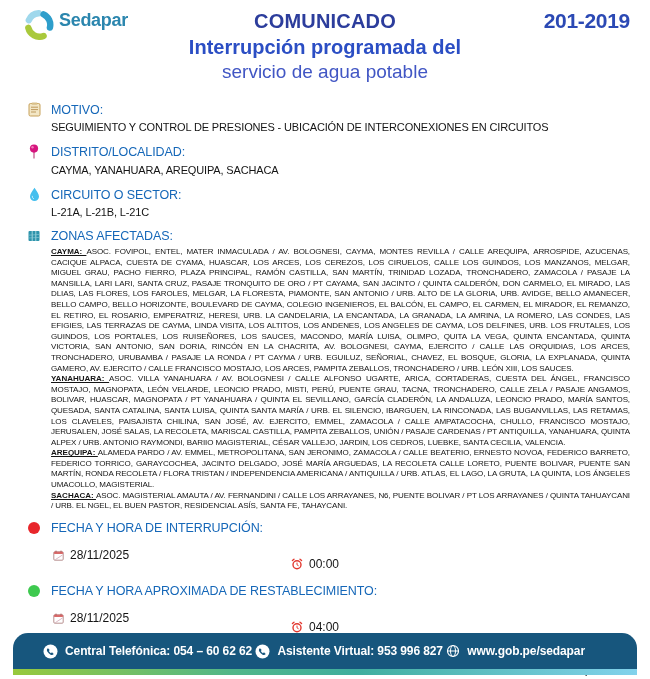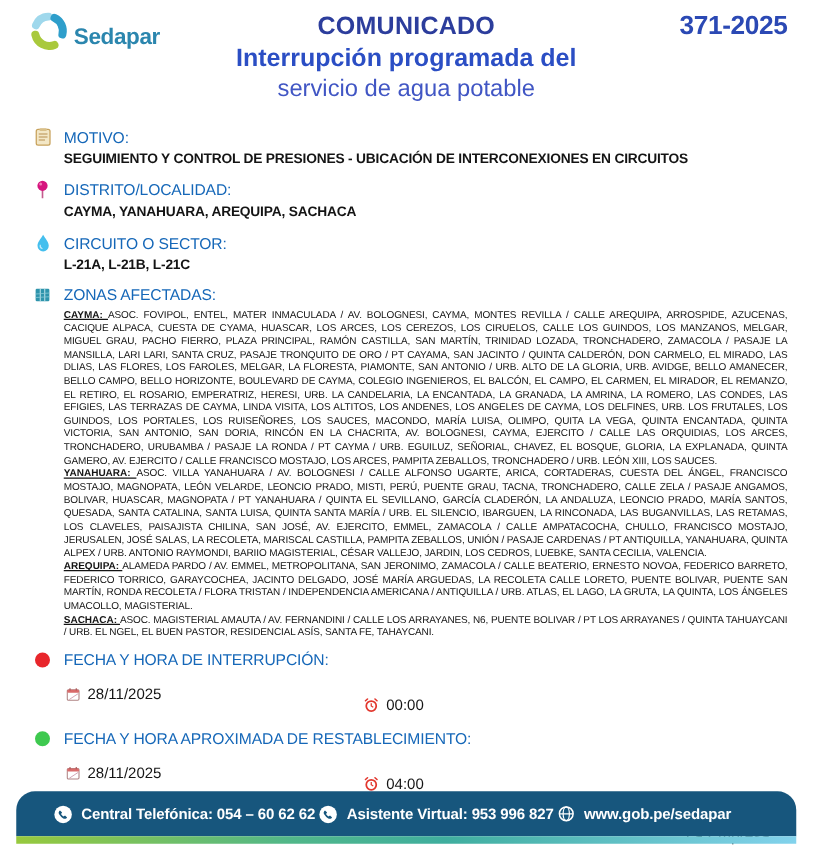--- a/index.html
+++ b/index.html
@@ -6,32 +6,32 @@
   .page{
     position:relative;
     width:650px;height:679px;
     background:#fff;
     font-family:"Liberation Sans",sans-serif;
     overflow:hidden;
     margin:0 auto;
   }
   
   .header{position:relative;height:84px;padding-top:8px;}
-  .logo{position:absolute;left:24px;top:10px;display:flex;align-items:flex-end;gap:5px;}
+  .logo{position:absolute;left:24px;top:10px;display:flex;align-items:flex-start;gap:5px;}
   .logo-text{font-size:18px;font-weight:bold;color:#2b86ae;letter-spacing:-0.3px;}
   .doc-number{position:absolute;right:20px;top:9px;font-size:21px;font-weight:bold;color:#2b49b4;letter-spacing:-0.3px;}
   .title{ text-align:center;font-size:20px;font-weight:bold;color:#2c3d9c;letter-spacing:0.2px;margin:2px 0 0;}
   .sub1{text-align:center;font-size:20px;font-weight:bold;color:#2b4ec4;margin:3px 0 0;}
   .sub2{text-align:center;font-size:19px;font-weight:normal;color:#4156c4;margin:2px 0 0;}
   
   .content{padding:6px 16px 0 26px;}
   .sec-head{display:flex;align-items:center;gap:9px;margin-top:11px;}
   .sec-head .ic{width:16px;display:flex;justify-content:center;flex:none;}
   .sec-label{font-size:12.5px;font-weight:normal;color:#1567b8;letter-spacing:-0.1px;}
-  .sec-value{margin:4px 0 0 25px;font-size:11px;letter-spacing:-0.15px;color:#141414;font-weight:bold;}
+  .sec-value{margin:4px 0 0 25px;font-size:11px;letter-spacing:-0.15px;color:#141414;font-weight:normal;}
   .zones{margin:4px 4px 0 25px;}
   .zone-par{margin:0;text-align:justify;font-size:8px;line-height:10.6px;letter-spacing:-0.1px;color:#141414;}
   .zone-par b{letter-spacing:0;text-decoration:underline;}
   
   .dot{width:12px;height:12px;border-radius:50%;}
   .dot.red{background:#e8262b;}
   .dot.green{background:#3ec94f;}
   .date-row{display:flex;align-items:center;margin:5px 0 0 27px;font-size:12px;color:#141414;text-align:center;}
   .date-cell{display:flex;align-items:center;gap:6px;width:238px;}
   .time-cell{display:flex;align-items:center;gap:6px;margin-top:17px;}
@@ -53,21 +53,21 @@
   <div class="header">
     <div class="logo">
       <svg width="30" height="30" viewBox="0 0 30 30">
         <path d="M4.8 10.2 A11.5 11.5 0 0 1 14.6 3.2" fill="none" stroke="#9fd8ec" stroke-width="6.4" stroke-linecap="round"></path>
         <path d="M19.6 4.3 A11.5 11.5 0 0 1 25.9 17.6" fill="none" stroke="#2e9ecb" stroke-width="6.4" stroke-linecap="round"></path>
         <path d="M19.6 26 A11.5 11.5 0 0 1 4.3 17.8" fill="none" stroke="#a9c93c" stroke-width="6.4" stroke-linecap="round"></path>
       </svg>
       <span class="logo-text">Sedapar</span>
     </div>
     <div class="title">COMUNICADO</div>
-    <div class="doc-number">371-2025</div>
+    <div class="doc-number">201-2019</div>
     <div class="sub1">Interrupción programada del</div>
     <div class="sub2">servicio de agua potable</div>
   </div>
 
   <div class="content">
 
     <div class="sec-head" style="margin-top:4px;">
       <span class="ic">
         <svg width="13" height="15" viewBox="0 0 13 15">
           <rect x="1" y="1.5" width="11" height="12.5" rx="1.5" fill="#f3e7c6" stroke="#c7a15a" stroke-width="1"></rect>

